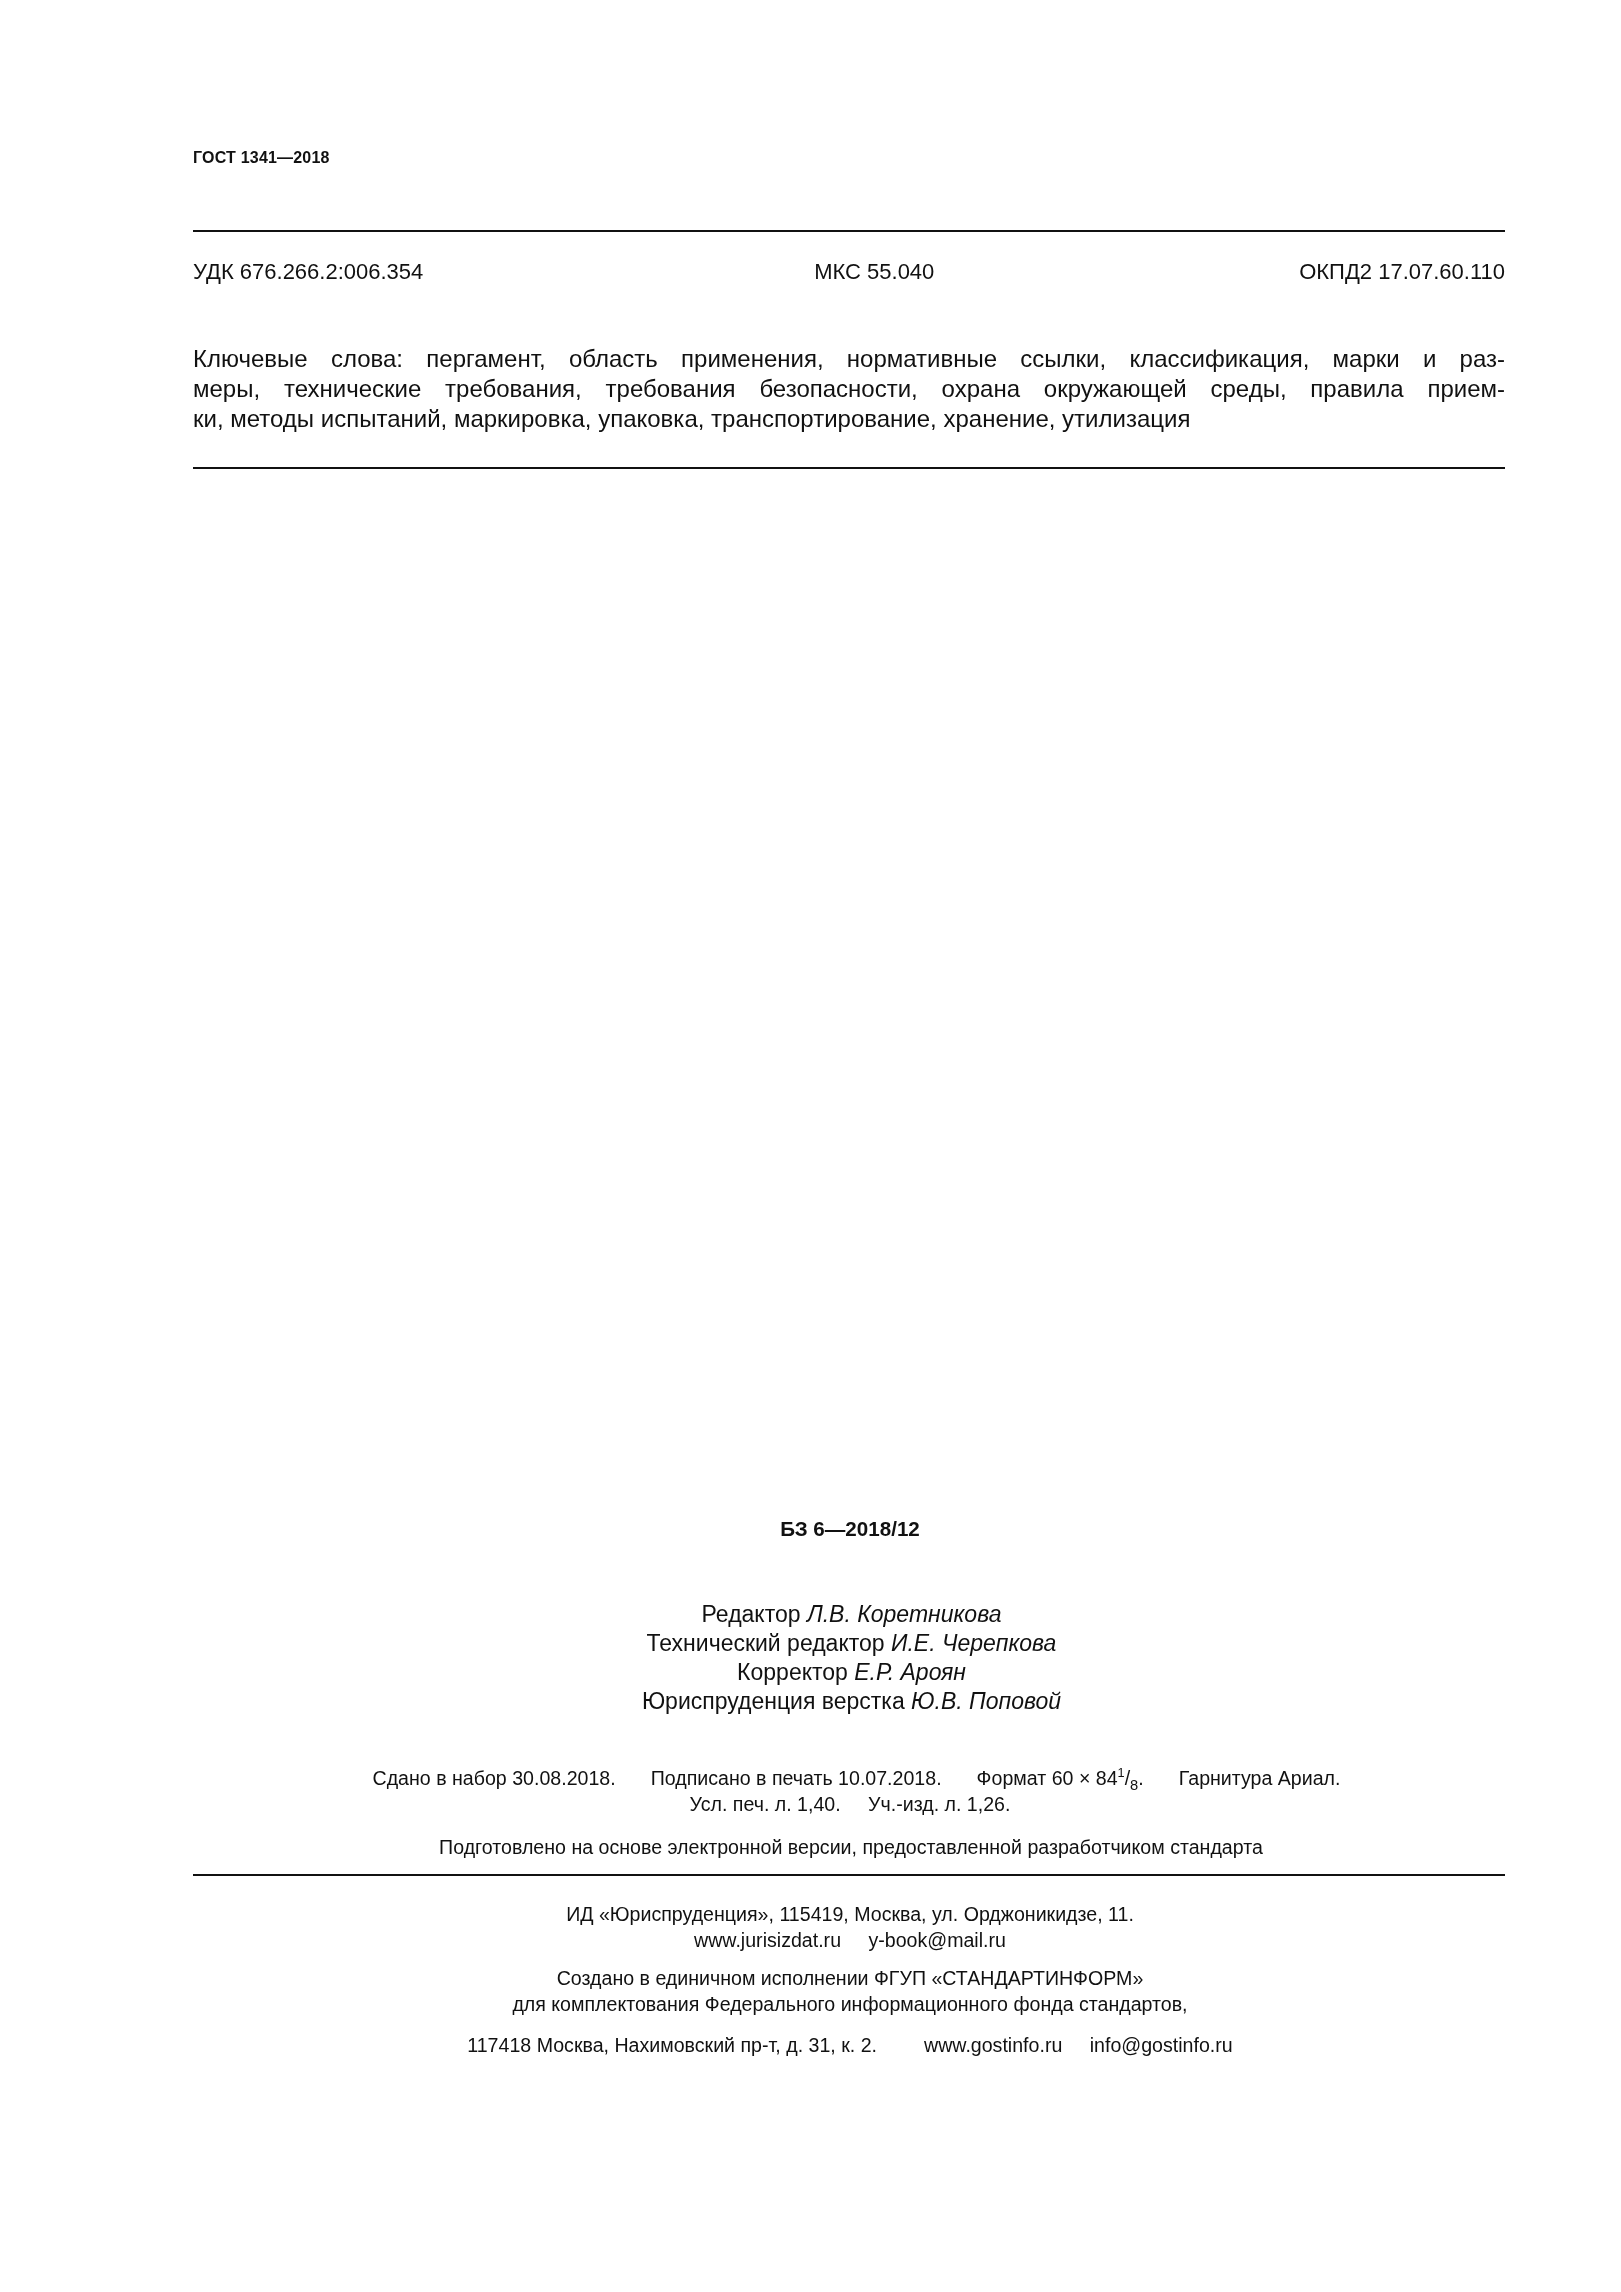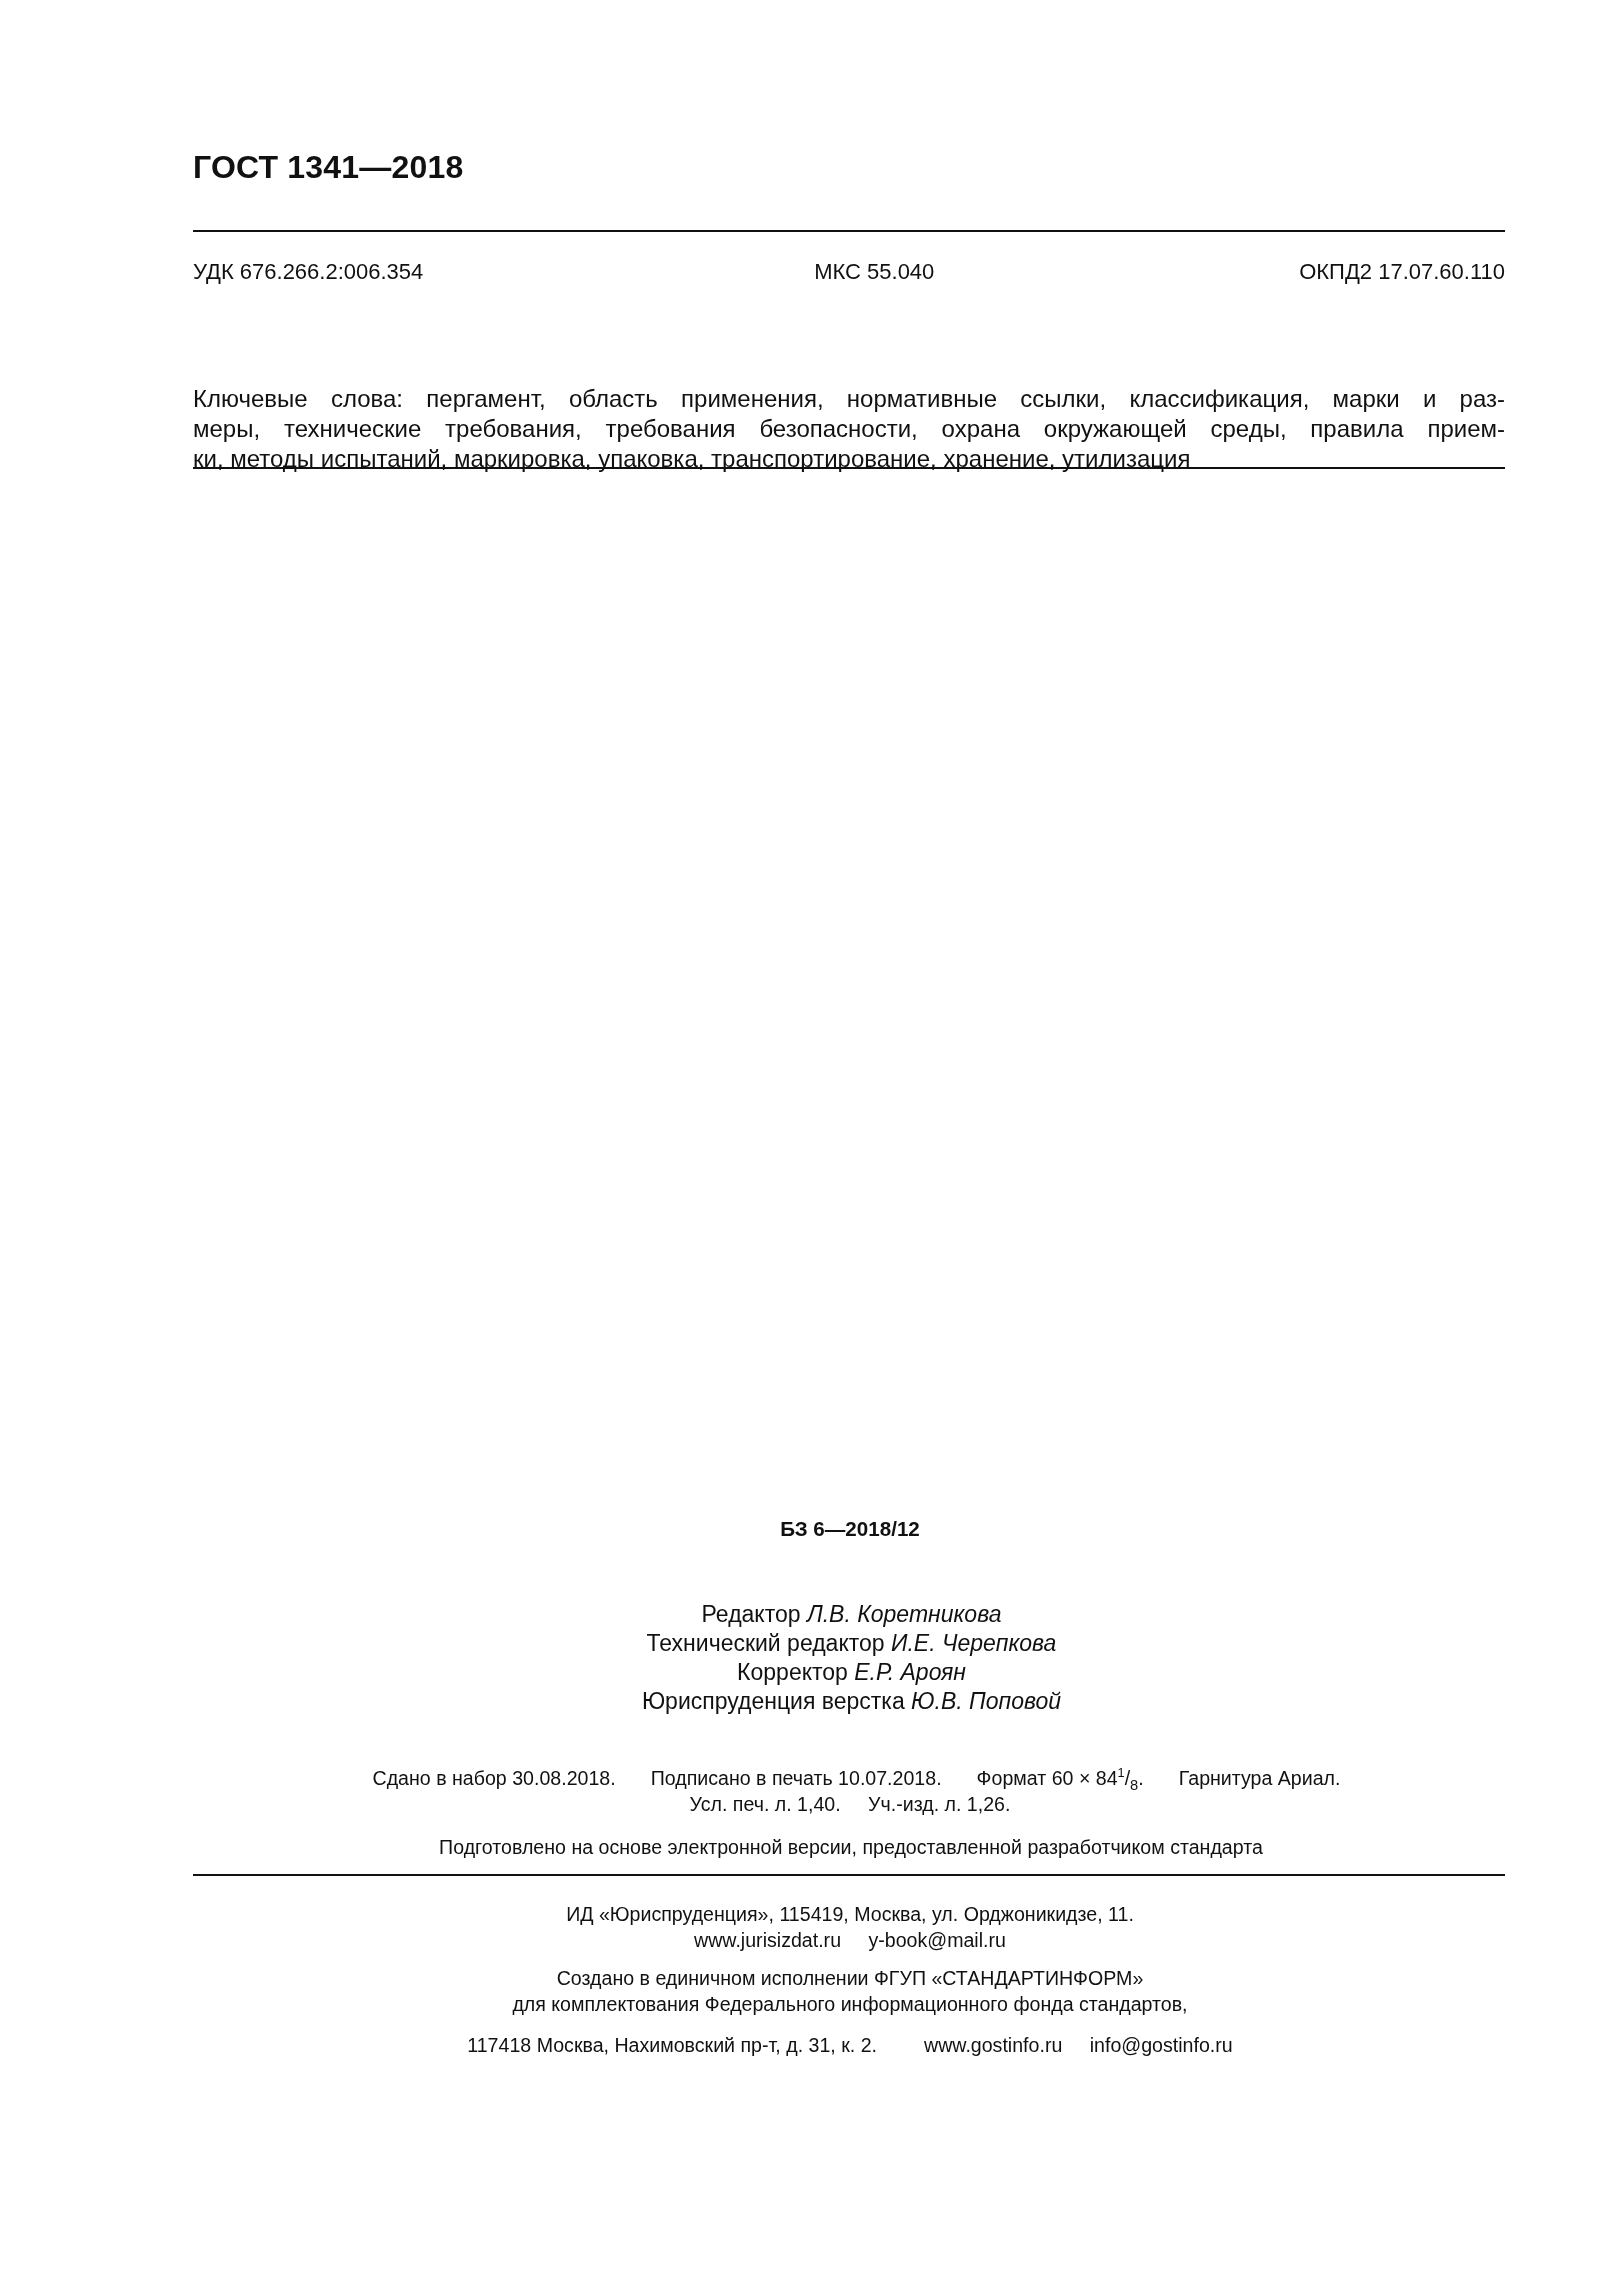--- a/index.html
+++ b/index.html
@@ -12,21 +12,21 @@
       height: 2293px;
       position: relative;
       overflow: hidden;
       font-family: "Liberation Sans", "DejaVu Sans", sans-serif;
       color: #111111;
     }
     .abs { position: absolute; }
     .doc-code {
       left: 193px;
       top: 149px;
-      font-size: 32px;
+      font-size: 16px;
       font-weight: bold;
       letter-spacing: 0.2px;
       white-space: nowrap;
     }
     .rule {
       left: 193px;
       width: 1312px;
       height: 2px;
       background: #111111;
     }
@@ -40,21 +40,20 @@
       white-space: nowrap;
     }
     .class-row span:nth-child(2) { margin-left: 26px; }
     .keywords {
       left: 193px;
       width: 1312px;
       top: 344px;
       font-size: 24px;
       line-height: 30px;
       text-align: justify;
-      margin-top: 40px;
     }
     .kw-line { display: block; white-space: nowrap; text-align-last: justify; text-align: justify; }
     .kw-line.last { text-align-last: left; }
     .bz {
       left: 0;
       width: 1700px;
       top: 1517px;
       font-size: 20.6px;
       font-weight: bold;
       text-align: center;

